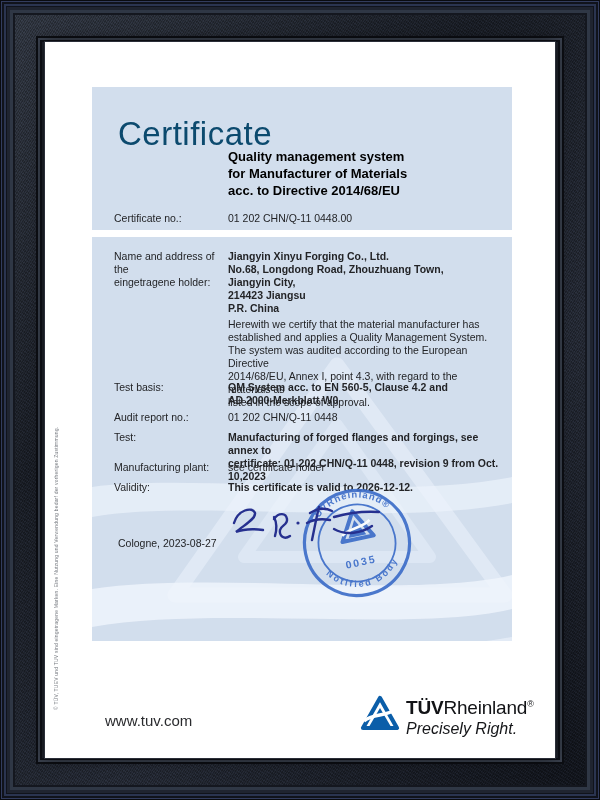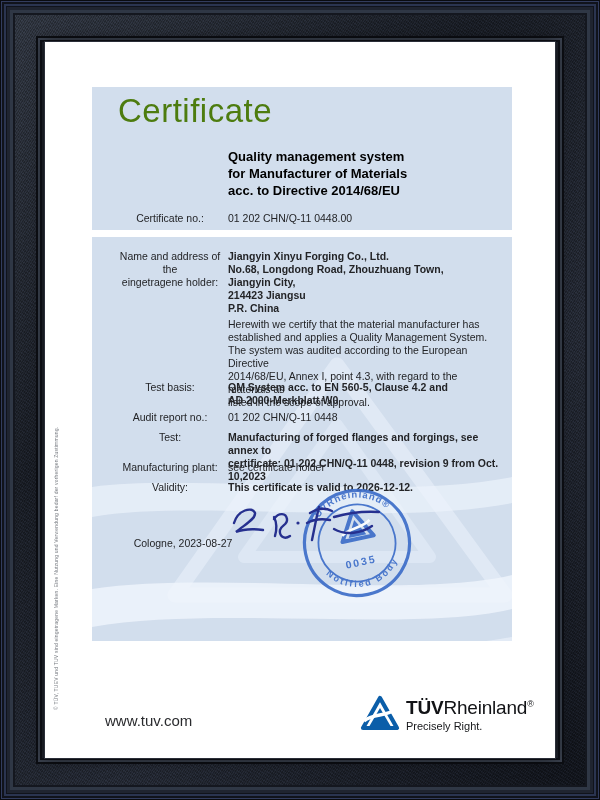--- a/index.html
+++ b/index.html
@@ -25,36 +25,36 @@
   .frame-lip{position:absolute;inset:36px;background:#20242d;box-shadow:
       inset 0 0 0 2px #0c0e13,
       inset 0 0 0 4px #3a414e,
       inset 0 0 0 6px #0f1118;}
   
   .paper{position:absolute;left:45px;top:42px;width:510px;height:716px;background:#ffffff;
          box-shadow:0 0 0 1px #2a2e38, 0 0 14px rgba(0,0,0,.65);}
   .panel{position:absolute;background:#d2deed;overflow:hidden;}
   .panel-top{left:47px;top:45px;width:420px;height:143px;}
   .panel-main{left:47px;top:195px;width:420px;height:404px;}
-  .title{position:absolute;left:26px;top:5px;font-size:33px;letter-spacing:.5px;color:#4d7c0f;}
+  .title{position:absolute;left:26px;top:28px;font-size:33px;letter-spacing:.5px;color:#0c4a6e;}
   .sub{position:absolute;left:136px;font-size:13px;font-weight:700;color:#000000;line-height:17px;}
-  .lbl{position:absolute;left:22px;width:112px;font-size:10.5px;color:#232427;line-height:13px;text-align:center;}
+  .lbl{position:absolute;left:22px;width:112px;font-size:10.5px;color:#232427;line-height:13px;}
   .val{position:absolute;left:136px;width:272px;font-size:10.5px;color:#232427;line-height:13px;}
   .b{font-weight:700;}
   .small-issuer{position:absolute;left:22px;top:415px;font-size:6.8px;line-height:8.2px;color:#33353a;}
   .form-code{position:absolute;left:398px;top:429px;font-size:7px;color:#33353a;}
   .side-note{position:absolute;left:8px;top:668px;width:322px;font-size:5px;color:#787c82;
              letter-spacing:.2px;transform-origin:0 0;transform:rotate(-90deg);}
   .website{position:absolute;left:60px;top:670px;font-size:15px;color:#2a2b2e;}
   .brandbox{position:absolute;left:315px;top:652px;display:flex;align-items:flex-start;}
   .brandtext{margin-left:6px;color:#111;}
   .brandline{font-size:19px;letter-spacing:-.2px;line-height:20px;color:#121316;}
   .brandline .bt{font-weight:700;}
   .brandline .reg{font-size:9px;vertical-align:7px;}
-  .tagline{font-size:11px;margin-top:2px;color:#16171a;}
+  .tagline{font-size:16px;margin-top:2px;color:#16171a;font-style:italic;}
   .wm{position:absolute;left:0;top:0;}
   .sigsvg{position:absolute;left:130px;top:258px;}
   .stampsvg{position:absolute;left:205px;top:246px;opacity:.93;}
 </style>
 </head>
 <body>
 
 <div class="stage">
 
   <div class="frame">

